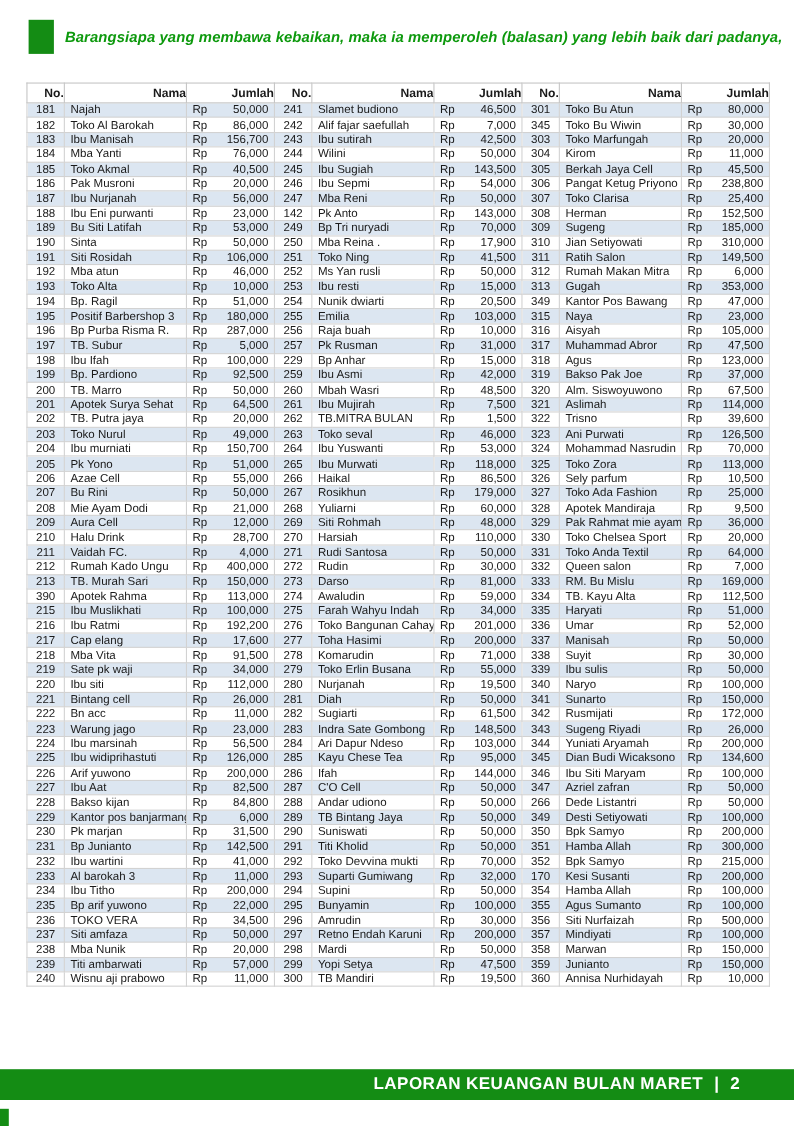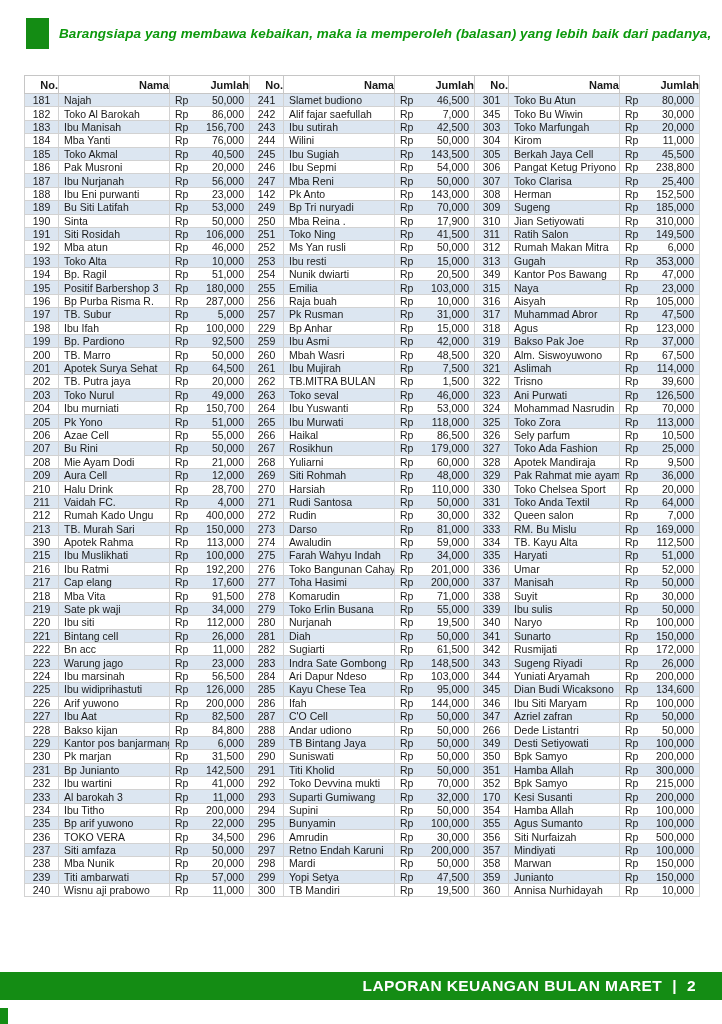--- a/index.html
+++ b/index.html
@@ -81,21 +81,21 @@
   
   .footer-bar {
     position: absolute;
     left: 0; top: 972px;
     width: 722px; height: 28px;
     background: #148c14;
     color: #ffffff;
     display: flex;
     align-items: center;
     justify-content: flex-end;
-    padding-right: 26px;
+    padding-right: 49px;
     font-weight: bold;
     font-size: 15.5px;
     letter-spacing: 0.4px;
   }
   .footer-bar .sep { margin: 0 10px; }
   .corner-square {
     position: absolute;
     left: 0; bottom: 0;
     width: 8px; height: 16px;
     background: #148c14;

